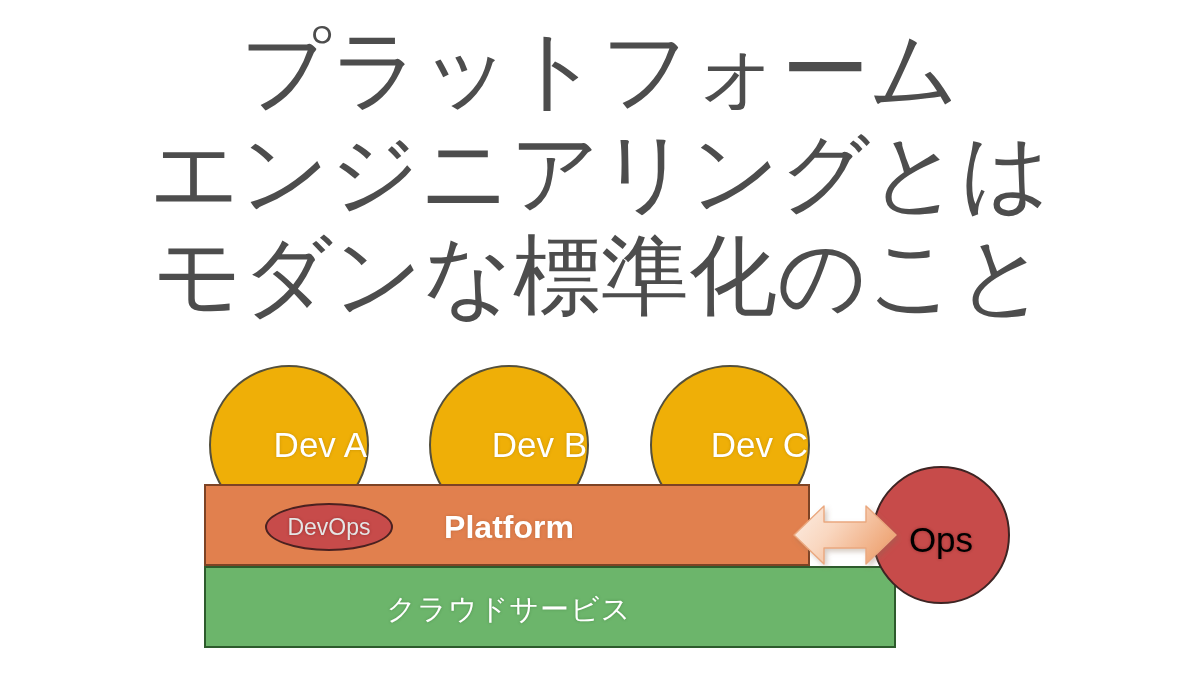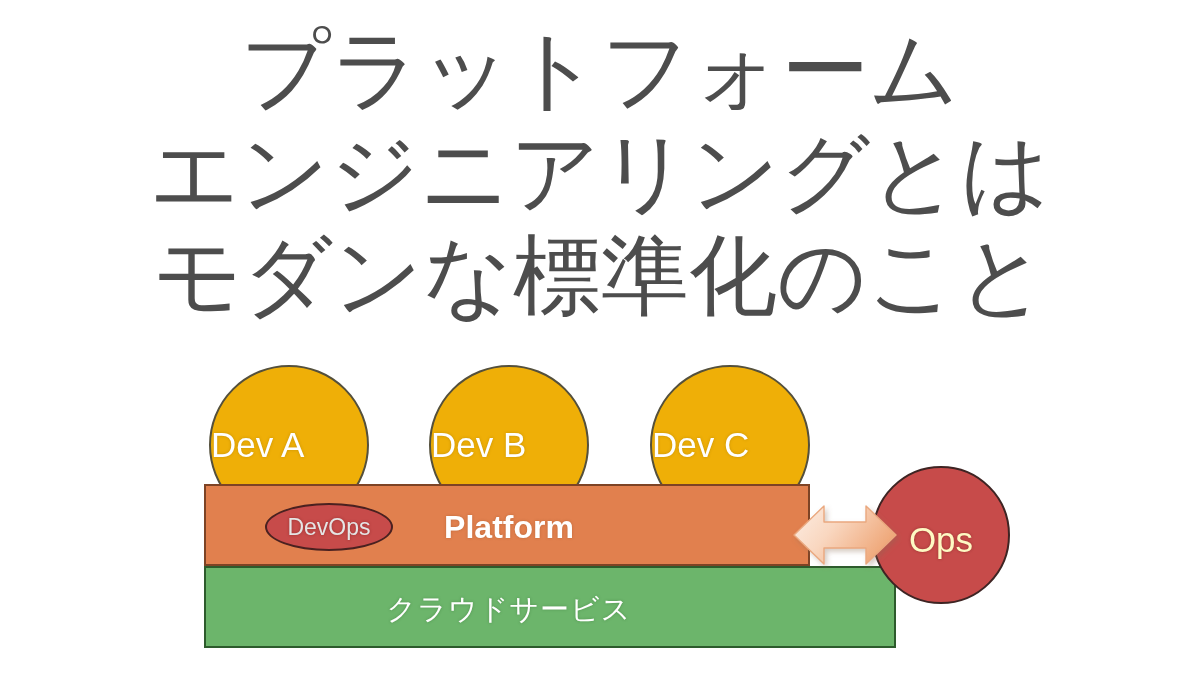--- a/index.html
+++ b/index.html
@@ -50,21 +50,21 @@
     position: absolute;
     border-radius: 50%;
     background: #efaf07;
     border: 2px solid #54503c;
     box-sizing: border-box;
     z-index: 1;
   }
   .dev-label {
     position: absolute;
     width: 100%;
-    text-align: left;
+    text-align: right;
     color: #ffffff;
     font-size: 35px;
     line-height: 35px;
     font-weight: normal;
     text-shadow: 0 0 3px rgba(120,90,0,.35);
     white-space: nowrap;
   }
 
   #platform-bar {
     position: absolute;
@@ -145,21 +145,21 @@
     border-radius: 50%;
     background: #c74b4a;
     border: 2px solid #3e2423;
     box-sizing: border-box;
     z-index: 3;
     display: flex;
     align-items: center;
     justify-content: center;
   }
   #ops-label {
-    color: #fef9c3;
+    color: #000000;
     font-size: 35px;
     line-height: 35px;
     text-shadow: 0 0 3px rgba(90,20,20,.45);
     margin-top: 9px;
   }
 
   #link-arrow {
     position: absolute;
     left: 790px;
     top: 489px;

